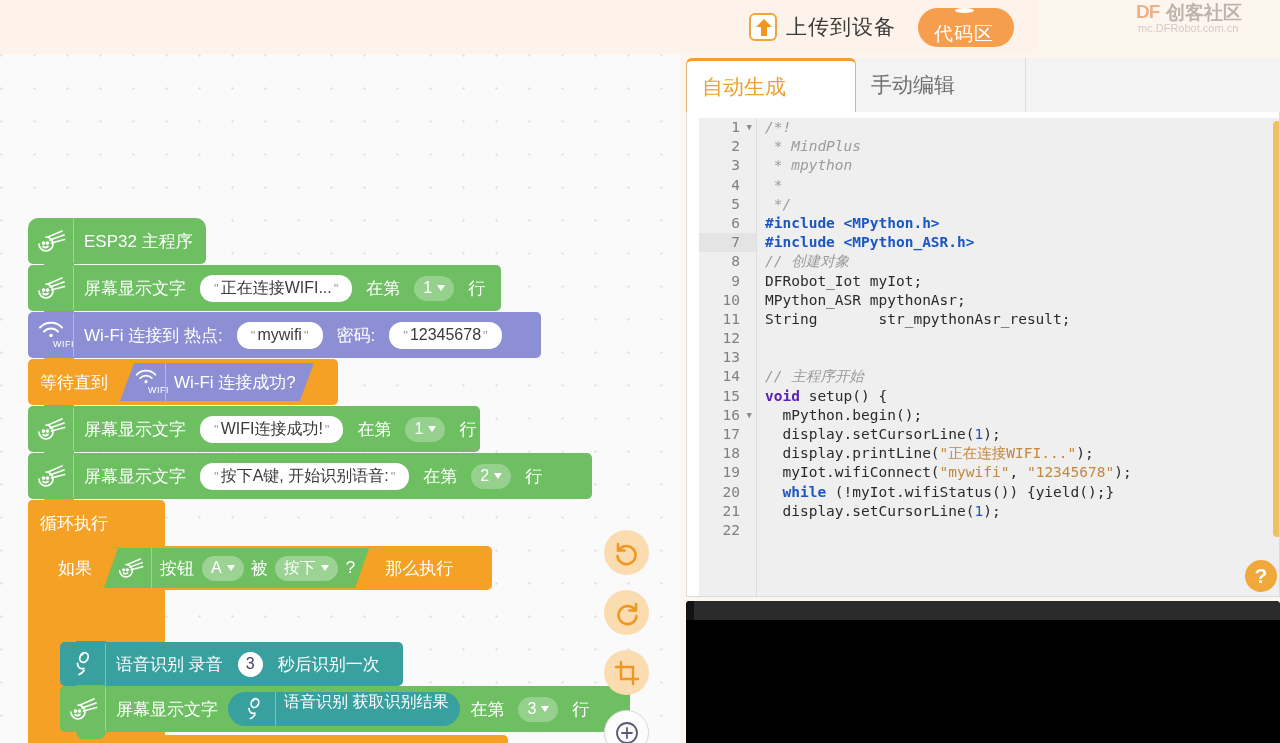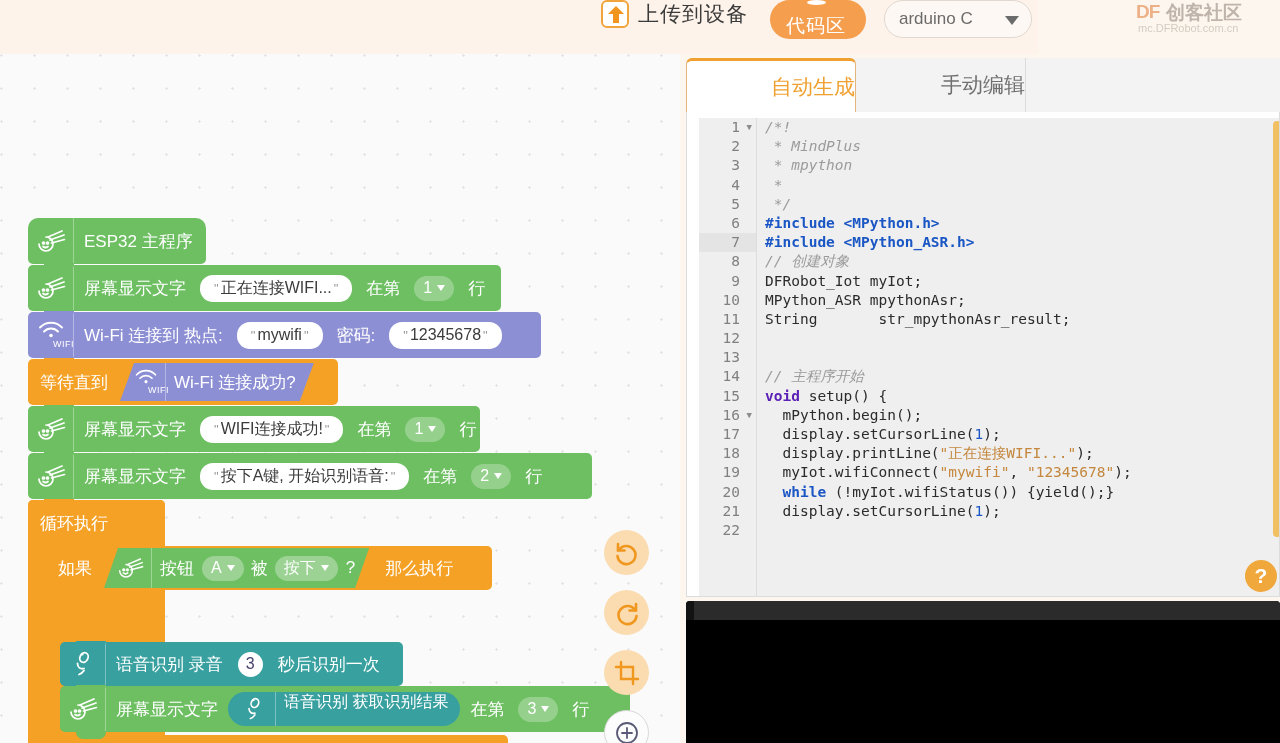--- a/index.html
+++ b/index.html
@@ -8,21 +8,21 @@
     overflow: hidden;
     font-family: "Liberation Sans", "DejaVu Sans", sans-serif;
     background: #fdf6ef;
   }
 
   
   #topbar {
     position: absolute; left: 0; top: 0;
     width: 1038px; height: 54px;
     background: #fdf3ea;
-    display: flex; align-items: flex-start; justify-content: flex-end;
+    display: flex; align-items: center; justify-content: flex-end;
     padding-right: 6px;
     z-index: 40;
   }
   #upload-btn {
     display: flex; align-items: center; gap: 9px;
     cursor: pointer; margin-right: 22px;
   }
   .up-ico {
     width: 28px; height: 28px; border: 2px solid #f1a43c;
     border-radius: 6px; position: relative; background: #fff;
@@ -230,21 +230,21 @@
   }
   #tabbar {
     position: absolute; left: 6px; top: 4px;
     width: 594px; height: 55px;
     background: #f3f3f3;
     border-top-left-radius: 6px;
     display: flex; align-items: stretch;
     border-bottom: 1px solid #dcdcdc;
   }
   .tab {
-    width: 170px; display: flex; align-items: center; justify-content: flex-end;
+    width: 170px; display: flex; align-items: center; justify-content: flex-start;
     font-size: 21px; color: #6f6f6f; cursor: pointer;
     border-right: 1px solid #dcdcdc;
     padding-left: 15px;
   }
   .tab.active {
     background: #fff; color: #f0a030;
     border-top: 3px solid #f0a030;
     border-left: 1px solid #e3b57b;
     border-right: 1px solid #e3b57b;
     border-bottom: 1px solid #fff;
@@ -341,24 +341,20 @@
   <div id="upload-btn">
     <div class="up-ico"></div>
     <span id="upload-label">上传到设备</span>
   </div>
 
   <div id="code-area-btn">
     <span class="check-ico"></span>
     <span id="code-area-label">代码区</span>
   </div>
 
-  <div id="lang-select">
-    <span id="lang-value">arduino C</span>
-    <span id="lang-caret"></span>
-  </div>
 </div>
 
 <div id="watermark">
   <span id="wm-df">DF</span>
   <span id="wm-cn">创客社区</span>
   <span id="wm-url">mc.DFRobot.com.cn</span>
 </div>
 
 <div id="canvas">
   <div id="blocks">

